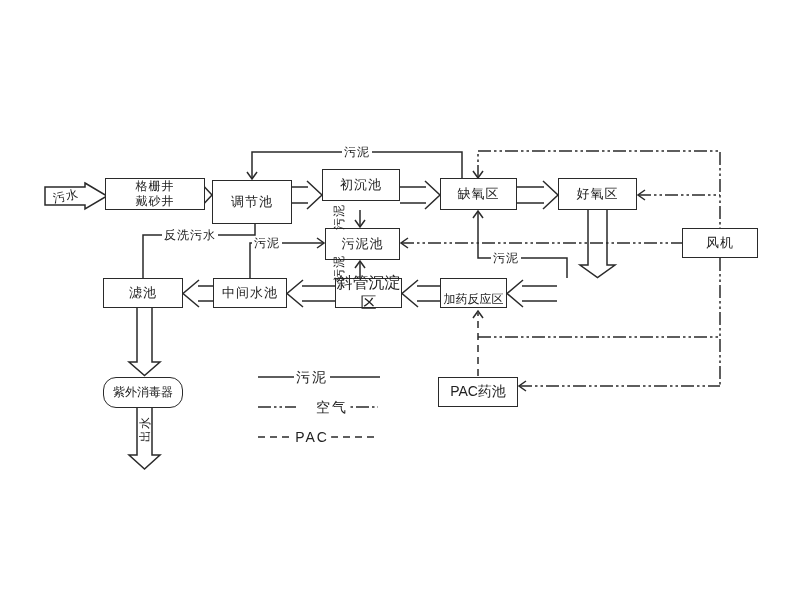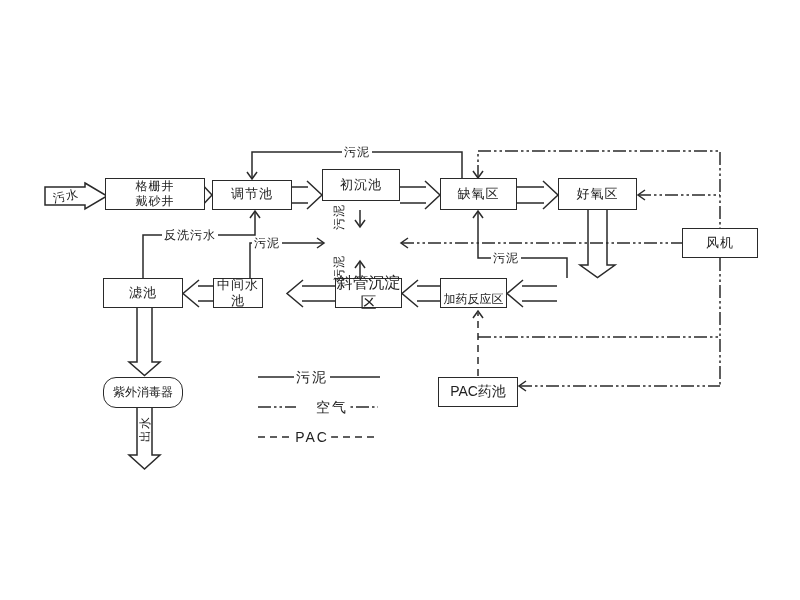--- a/index.html
+++ b/index.html
@@ -109,39 +109,42 @@
       <path d="M258,377 H298 M327,377 H380"></path>
       <path stroke-dasharray="13 3 2.5 3 2.5 3" d="M258,407 H296 M329,407 H378"></path>
       <path stroke-dasharray="7 5" d="M258,437 H294 M331,437 H378"></path>
     </g>
   </svg>
 
   <div class="box" style="left:105px;top:178px;width:100px;height:32px;">
     <span class="s2">格栅井</span>
     <span class="s2">戴砂井</span>
   </div>
-  <div class="box" style="left:212px;top:180px;width:80px;height:30px;font-family:Liberation Mono, monospace;">
+  <div class="box" style="left:212px;top:180px;width:80px;height:44px;">
     <span>调节池</span>
   </div>
   <div class="box" style="left:322px;top:169px;width:78px;height:32px;">
     <span>初沉池</span>
   </div>
   <div class="box" style="left:440px;top:178px;width:77px;height:32px;">
     <span>缺氧区</span>
   </div>
   <div class="box" style="left:558px;top:178px;width:79px;height:32px;">
     <span>好氧区</span>
   </div>
   <div class="box" style="left:682px;top:228px;width:76px;height:30px;">
     <span>风机</span>
   </div>
+  <div class="box" style="left:325px;top:228px;width:75px;height:32px;">
+    <span>污泥池</span>
+  </div>
   <div class="box" style="left:103px;top:278px;width:80px;height:30px;">
     <span>滤池</span>
   </div>
-  <div class="box" style="left:213px;top:278px;width:50px;height:30px;">
+  <div class="box" style="left:213px;top:278px;width:74px;height:30px;">
     <span>中间水池</span>
   </div>
   <div class="box" style="left:335px;top:278px;width:67px;height:30px;font-size:16px;letter-spacing:0;align-items:flex-end;">
     <span>斜管沉淀区</span>
   </div>
   <div class="box" style="left:440px;top:278px;width:67px;height:30px;font-size:12px;letter-spacing:0;justify-content:flex-end;">
     <span>加药反应区</span>
   </div>
   <div class="box" style="left:103px;top:377px;width:80px;height:31px;font-size:12px;letter-spacing:0;border-radius:13px;">
     <span>紫外消毒器</span>

